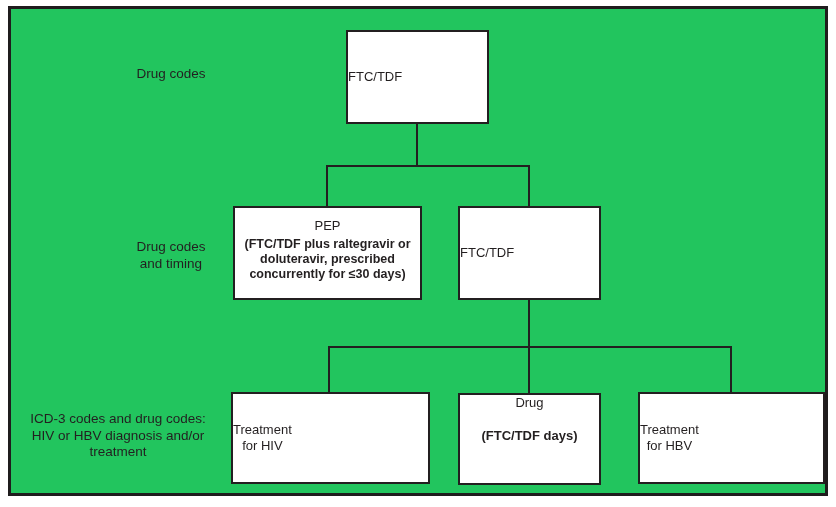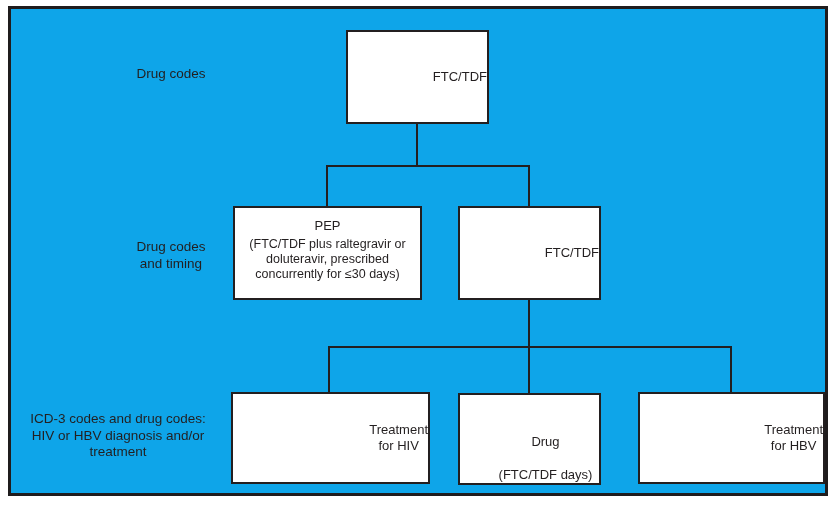--- a/index.html
+++ b/index.html
@@ -17,51 +17,51 @@
     overflow: hidden;
   }
   .frame {
     position: absolute;
     left: 8px;
     top: 6px;
     width: 820px;
     height: 490px;
     border: 3px solid #1f1c1d;
     box-sizing: border-box;
-    background: #0ea5e9;
+    background: #22c55e;
   }
   .node {
     position: absolute;
     border: 2px solid #231f20;
     background: #ffffff;
     box-sizing: border-box;
     text-align: center;
     font-size: 13px;
     line-height: 16px;
   }
   .node .title {
     white-space: pre-line;
   }
   .node-center {
     display: flex;
     align-items: center;
-    justify-content: flex-end;
-    padding-left: 32px;
+    justify-content: flex-start;
   }
   .node-root     { left: 335px; top: 21px;  width: 143px; height: 94px; }
   .node-pep      { left: 222px; top: 197px; width: 189px; height: 94px; padding-top: 10px; }
   .node-mid      { left: 447px; top: 197px; width: 143px; height: 94px; }
   .node-hiv      { left: 220px; top: 383px; width: 199px; height: 92px; }
   .node-prep     { left: 447px; top: 384px; width: 143px; height: 92px; flex-direction: column; }
   .node-hbv      { left: 627px; top: 383px; width: 187px; height: 92px; }
   .node .detail {
     white-space: pre-line;
     font-size: 12.5px;
     line-height: 15px;
     margin-top: 3px;
+    font-weight: bold;
   }
   .node-prep .detail {
     margin-top: 17px;
     font-size: 13px;
     line-height: 16px;
   }
   .row-label {
     position: absolute;
     text-align: center;
     font-size: 13.5px;

